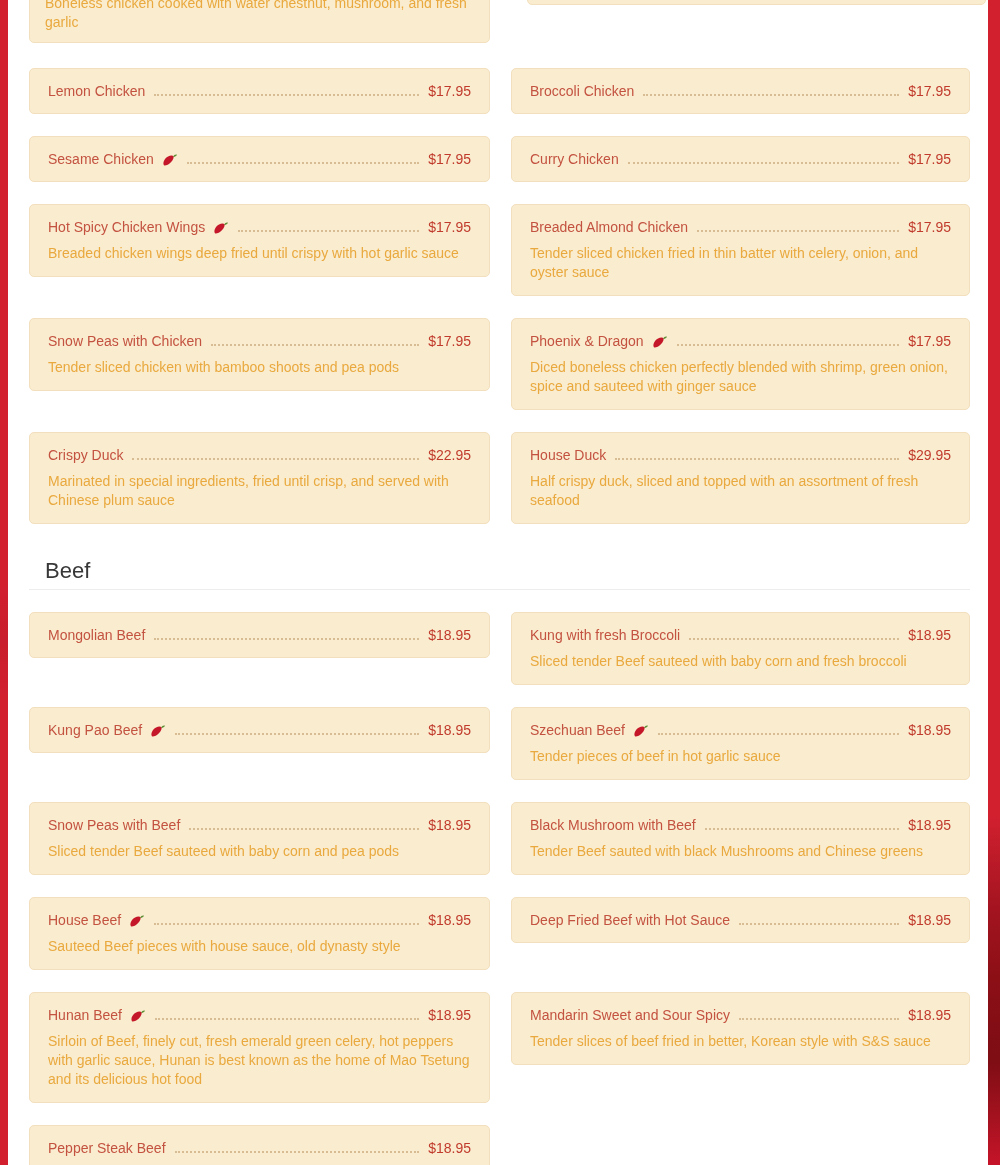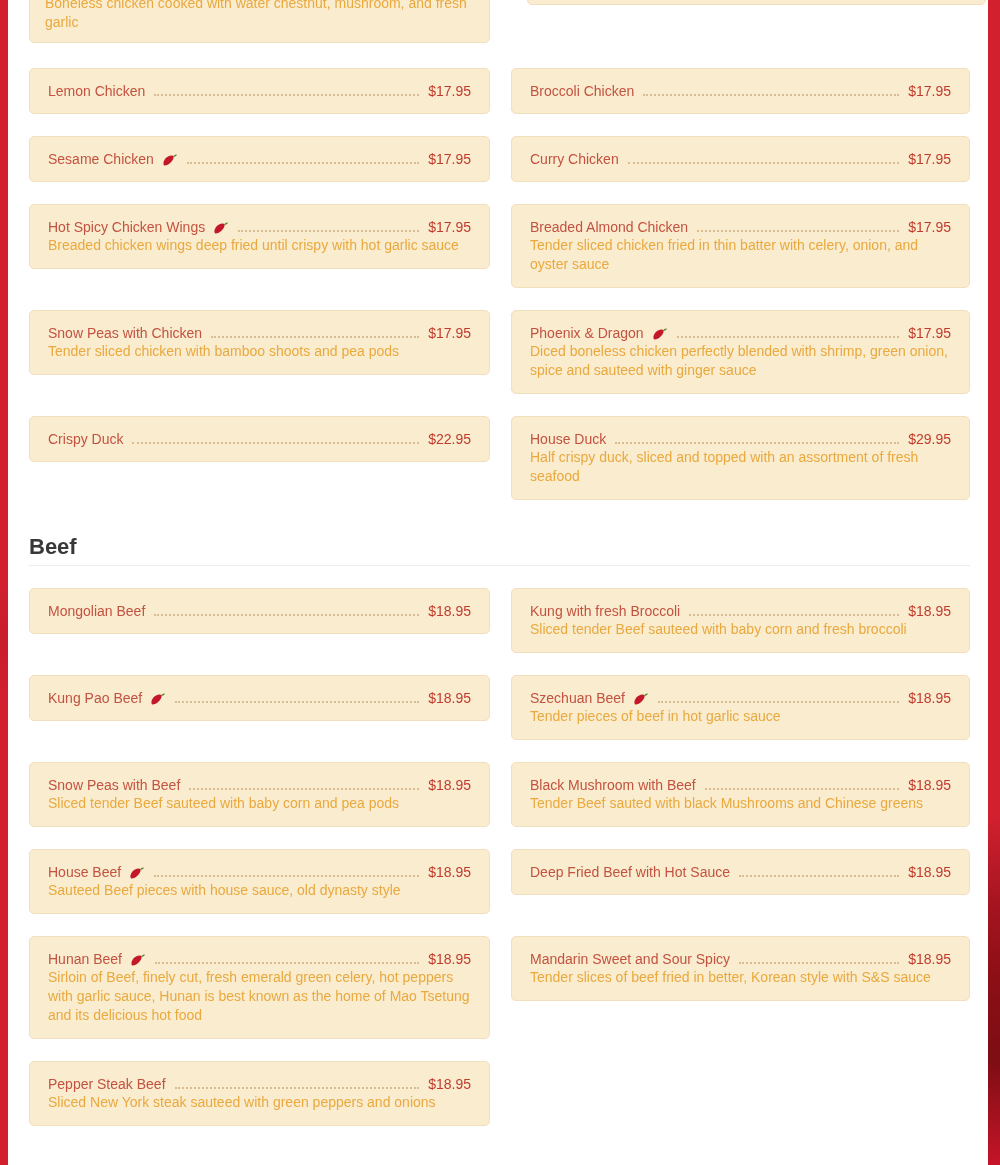--- a/index.html
+++ b/index.html
@@ -26,24 +26,24 @@
     align-items:start;margin-top:25px;}
 
   .card{background:#faeccf;border:1px solid #f2dfbd;border-radius:5px;
     padding:13px 18px;box-sizing:border-box;}
   .trow{display:flex;align-items:flex-end;font-size:14px;line-height:18px;}
   .nm{color:#c35240;white-space:nowrap;}
   .chili{display:inline-block;width:17px;height:17px;margin:0 0 0 7px;flex:0 0 auto;align-self:center;}
   .chili svg{display:block;width:17px;height:17px;}
   .leader{flex:1 1 auto;margin:0 9px 4px;border-bottom:2px dotted #d8bd94;min-width:10px;}
   .pr{color:#c13b2d;white-space:nowrap;text-align:right;}
-  .desc{color:#e9a93e;font-size:14px;line-height:19px;margin-top:0;}
+  .desc{color:#e9a93e;font-size:14px;line-height:19px;margin-top:8px;}
 
   .section-head{grid-column:1 / -1;margin:12px 0 0;}
-  .section-head h2{margin:0 0 5px;font-size:22px;line-height:26px;font-weight:700;color:#383838;}
+  .section-head h2{margin:0 16px 5px;font-size:22px;line-height:26px;font-weight:400;color:#383838;}
   .section-head .rule{border:0;border-top:1px solid #ededed;margin:0;height:0;}
 </style>
 </head>
 <body>
 
 <div class="edge-bar left"></div>
 <div class="edge-bar right"></div>
 
 <div class="content">
 
@@ -147,20 +147,21 @@
       </div>
       <div class="desc">Diced boneless chicken perfectly blended with shrimp, green onion, spice and sauteed with ginger sauce</div>
     </div>
 
     <div class="card">
       <div class="trow">
         <span class="nm">Crispy Duck</span>
         <span class="leader"></span>
         <span class="pr">$22.95</span>
       </div>
+      <div class="desc">Marinated in special ingredients, fried until crisp, and served with Chinese plum sauce</div>
     </div>
     <div class="card">
       <div class="trow">
         <span class="nm">House Duck</span>
         <span class="leader"></span>
         <span class="pr">$29.95</span>
       </div>
       <div class="desc">Half crispy duck, sliced and topped with an assortment of fresh seafood</div>
     </div>
 

